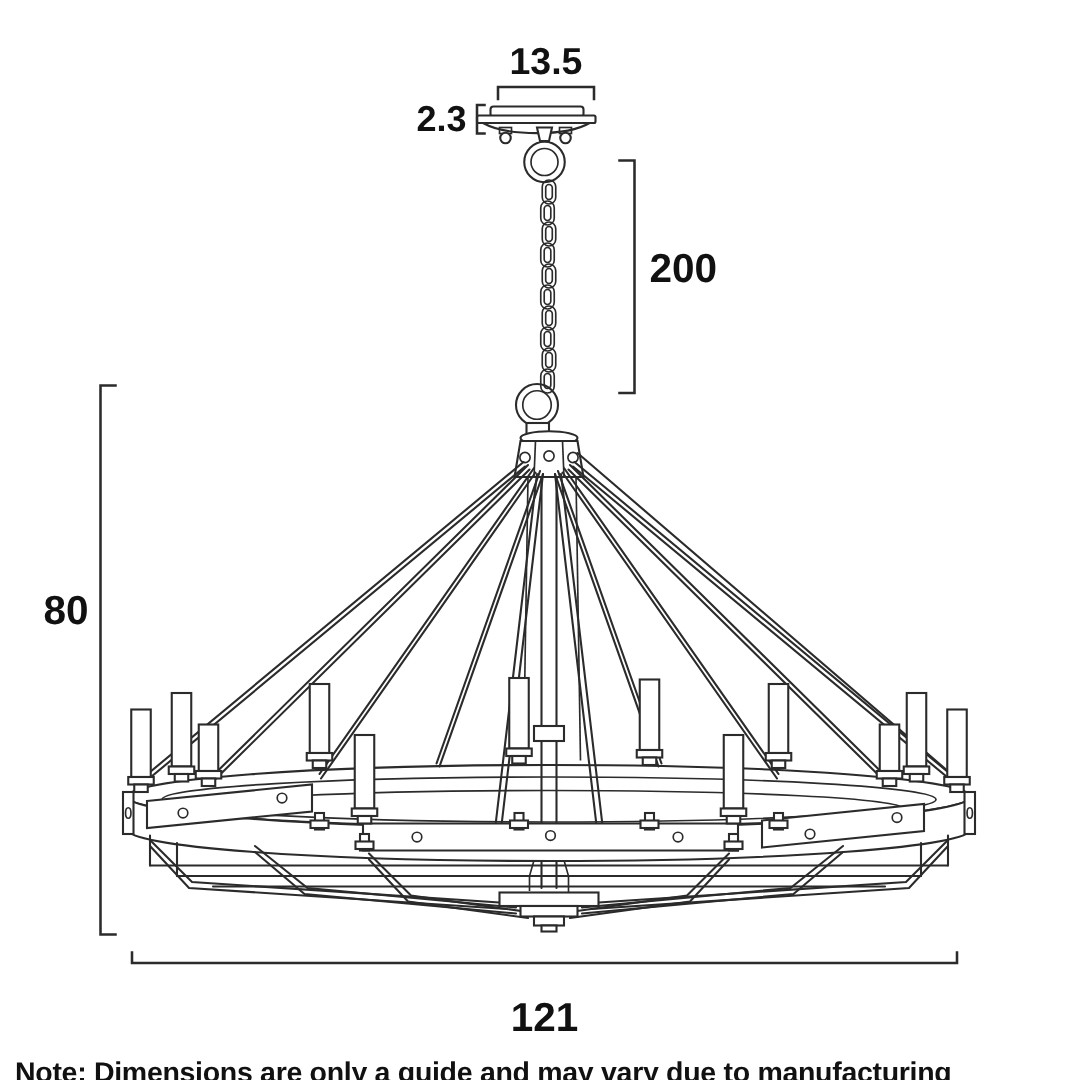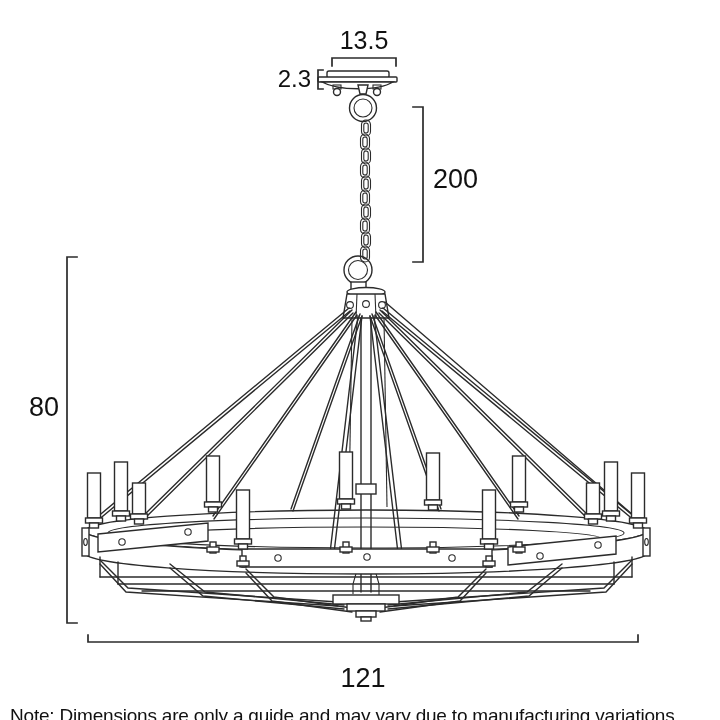--- a/index.html
+++ b/index.html
@@ -2,21 +2,21 @@
 <html style="--line: #2b2b2b; --bg: #ffffff; --text: #111111;"><head>
 <meta charset="utf-8">
 <style>
   :root{
     --line:#2b2b2b;
     --bg:#ffffff;
     --text:#111111;
   }
   html,body{margin:0;padding:0;background:var(--bg);}
   .stage{position:relative;width:720px;height:720px;background:var(--bg);overflow:hidden;
-         font-family:"Liberation Sans",sans-serif;}
+         font-family:"Liberation Sans",sans-serif;font-weight:bold;}
   svg{position:absolute;left:0;top:0;}
   .ln{stroke:var(--line);stroke-width:1.4;fill:none;stroke-linecap:round;}
   .lnt{stroke:var(--line);stroke-width:1.1;fill:none;}
   .wh{stroke:var(--line);stroke-width:1.4;fill:#ffffff;}
   .dim{stroke:var(--line);stroke-width:1.7;fill:none;stroke-linecap:square;}
   .dtxt{fill:var(--text);font-family:"Liberation Sans",sans-serif;}
   .note{position:absolute;left:10px;top:686px;width:700px;
         font-size:19px;letter-spacing:-0.2px;color:var(--text);}
 </style>
 </head>

